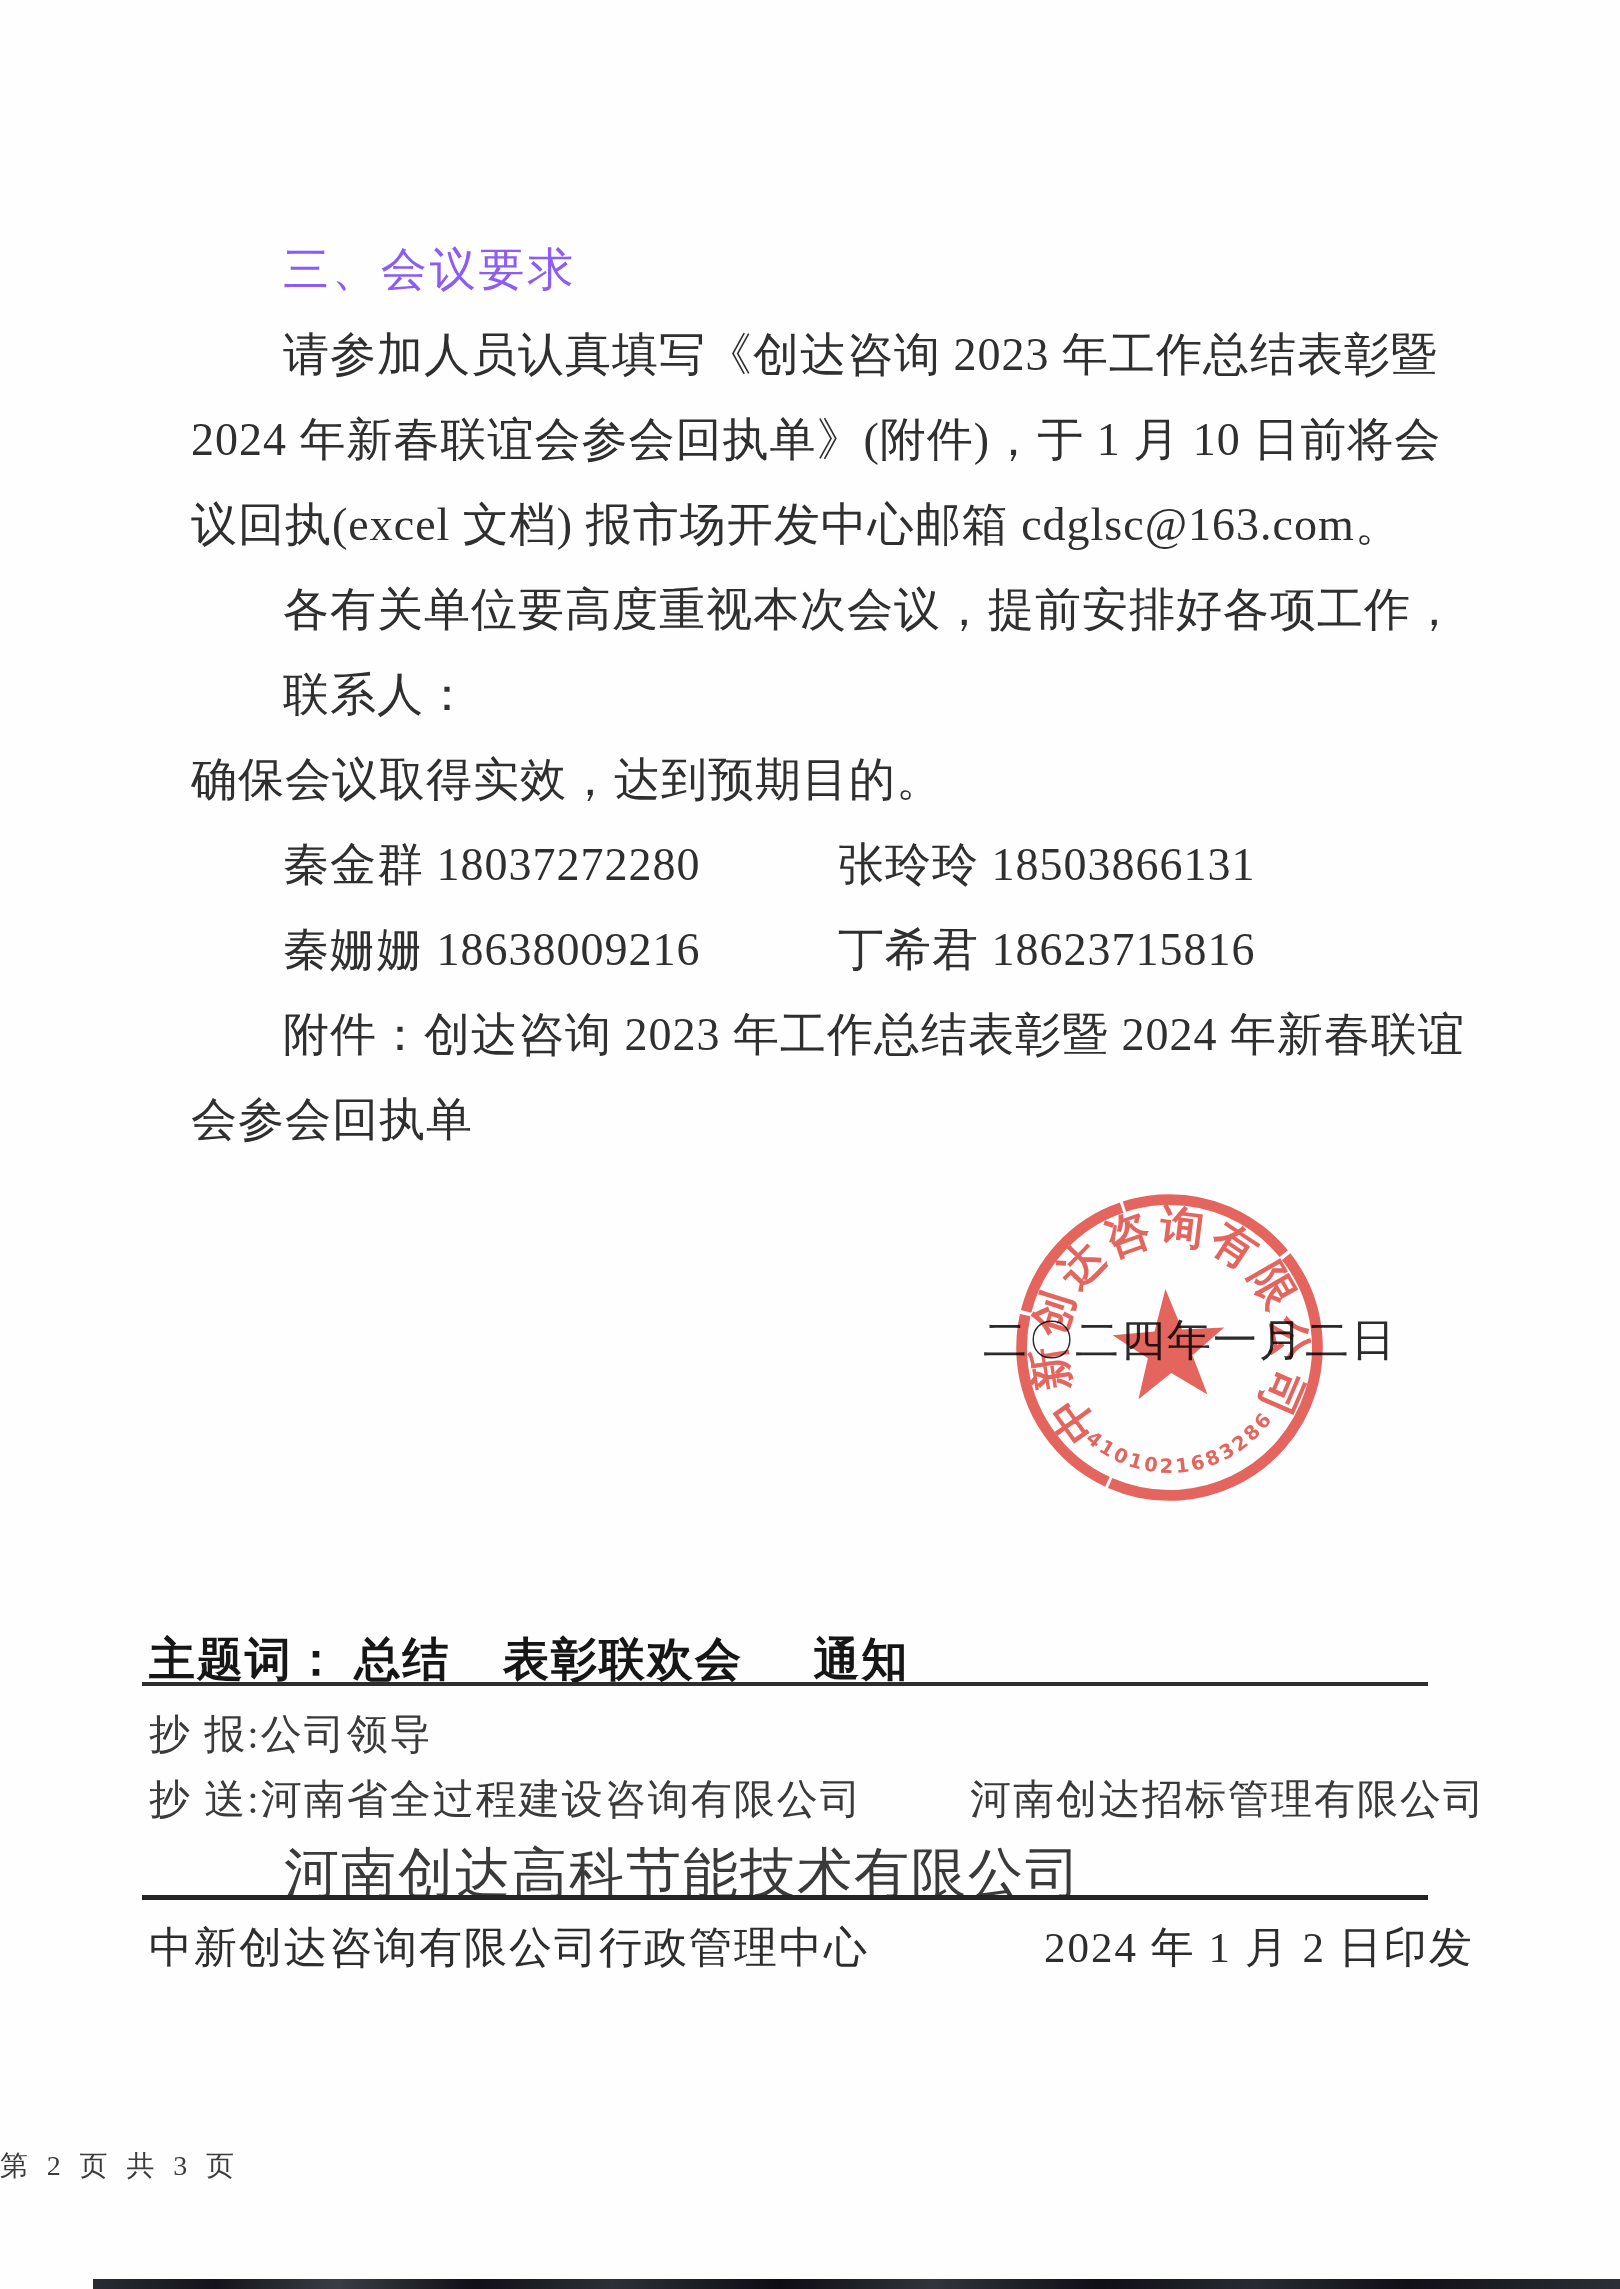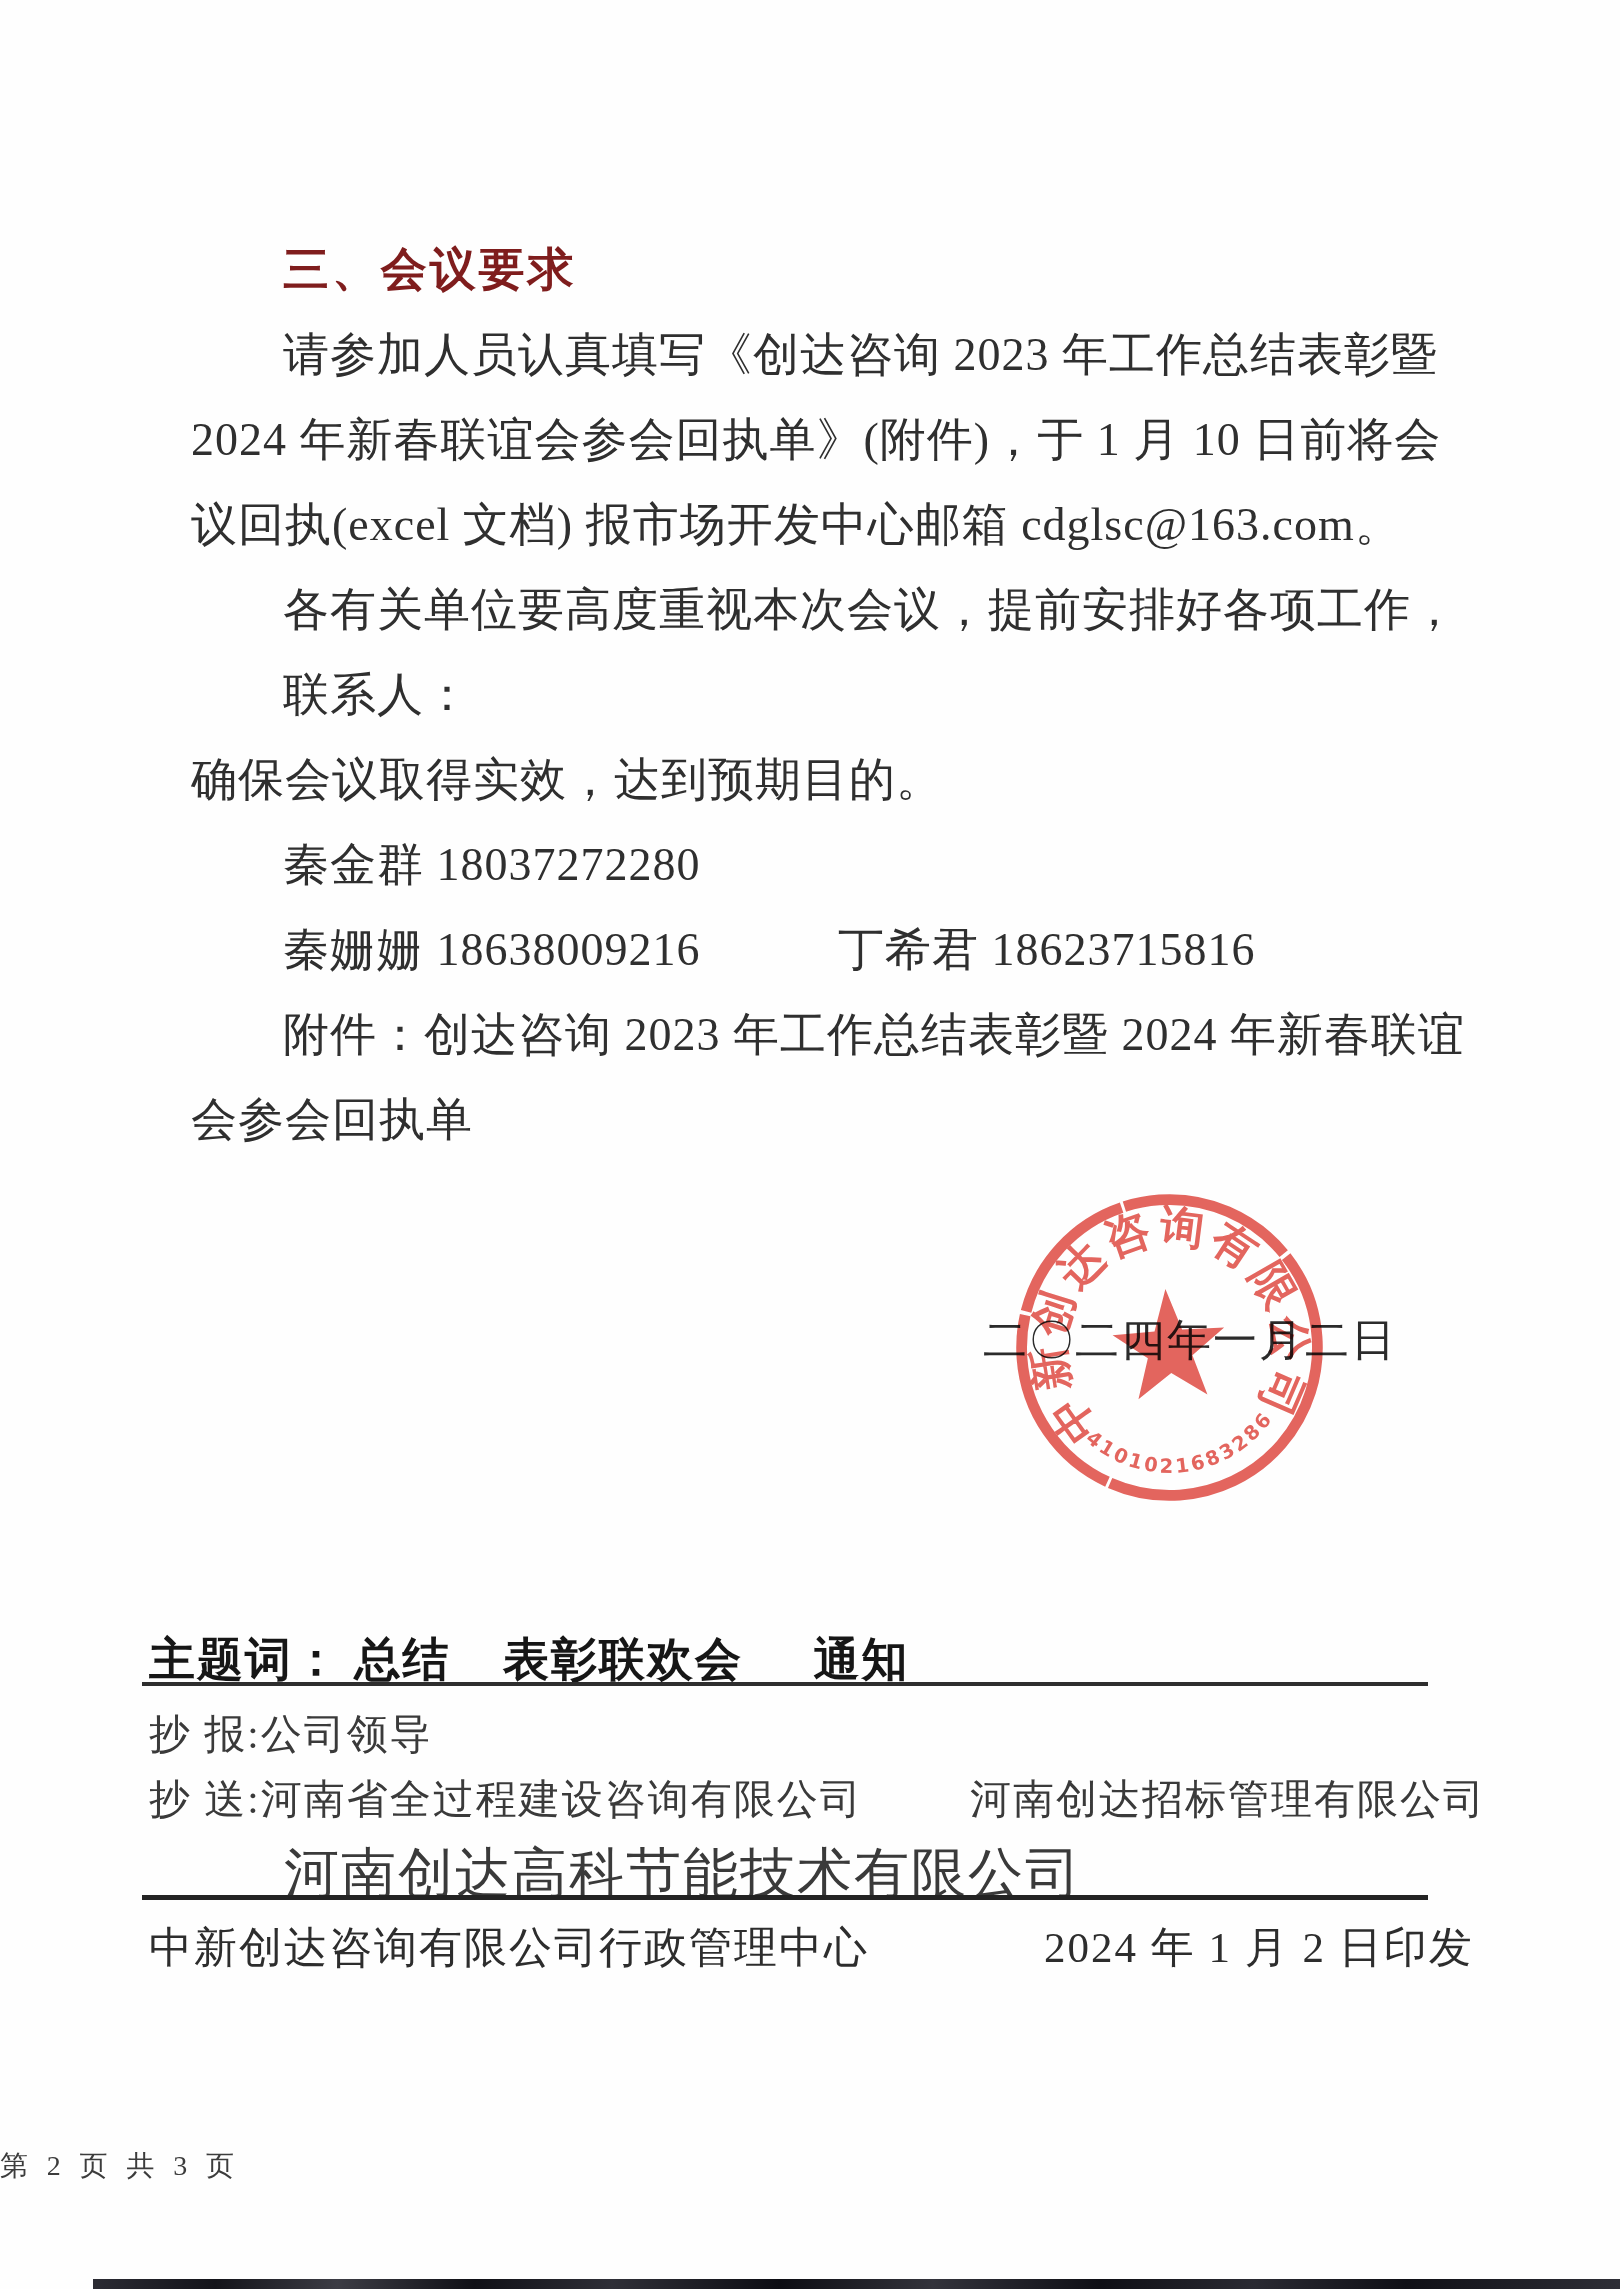--- a/index.html
+++ b/index.html
@@ -12,21 +12,21 @@
     font-family:"Liberation Serif","DejaVu Serif",serif;
     color:#2f2f2f;
   }
   
   .body-col{
     position:absolute;left:191px;top:227px;width:1186px;
     font-size:46px;line-height:85px;letter-spacing:1px;
   }
   .line{white-space:nowrap;height:85px;}
   .indent{padding-left:92px;}
-  .bold{font-weight:bold;color:#7f1d1d;letter-spacing:2.9px;}
+  .bold{font-weight:normal;color:#8b5cf6;letter-spacing:2.9px;}
   .contact-row{position:relative;height:85px;white-space:nowrap;}
   .contact-row .c1{margin-left:92px;}
   .contact-row .c2{position:absolute;left:647px;top:0;}
   
   .doc-date{
     position:absolute;left:983px;top:1311px;
     font-size:44px;letter-spacing:2px;color:#2b2b2b;white-space:nowrap;
   }
   
   .stamp{
@@ -69,20 +69,21 @@
   <div class="body-col">
     <div class="line indent bold">三、会议要求</div>
     <div class="line indent">请参加人员认真填写《创达咨询 2023 年工作总结表彰暨</div>
     <div class="line">2024 年新春联谊会参会回执单》(附件)，于 1 月 10 日前将会</div>
     <div class="line">议回执(excel 文档)  报市场开发中心邮箱 cdglsc@163.com。</div>
     <div class="line indent">各有关单位要高度重视本次会议，提前安排好各项工作，</div>
     <div class="line indent">联系人：</div>
     <div class="line">确保会议取得实效，达到预期目的。</div>
     <div class="contact-row">
       <span class="c1">秦金群 18037272280</span>
+      <span class="c2">张玲玲 18503866131</span>
     </div>
     <div class="contact-row">
       <span class="c1">秦姗姗 18638009216</span>
       <span class="c2">丁希君 18623715816</span>
     </div>
     <div class="line indent">附件：创达咨询 2023 年工作总结表彰暨 2024 年新春联谊</div>
     <div class="line">会参会回执单</div>
   </div>
 
   <div class="doc-date">二〇二四年一月二日</div>

